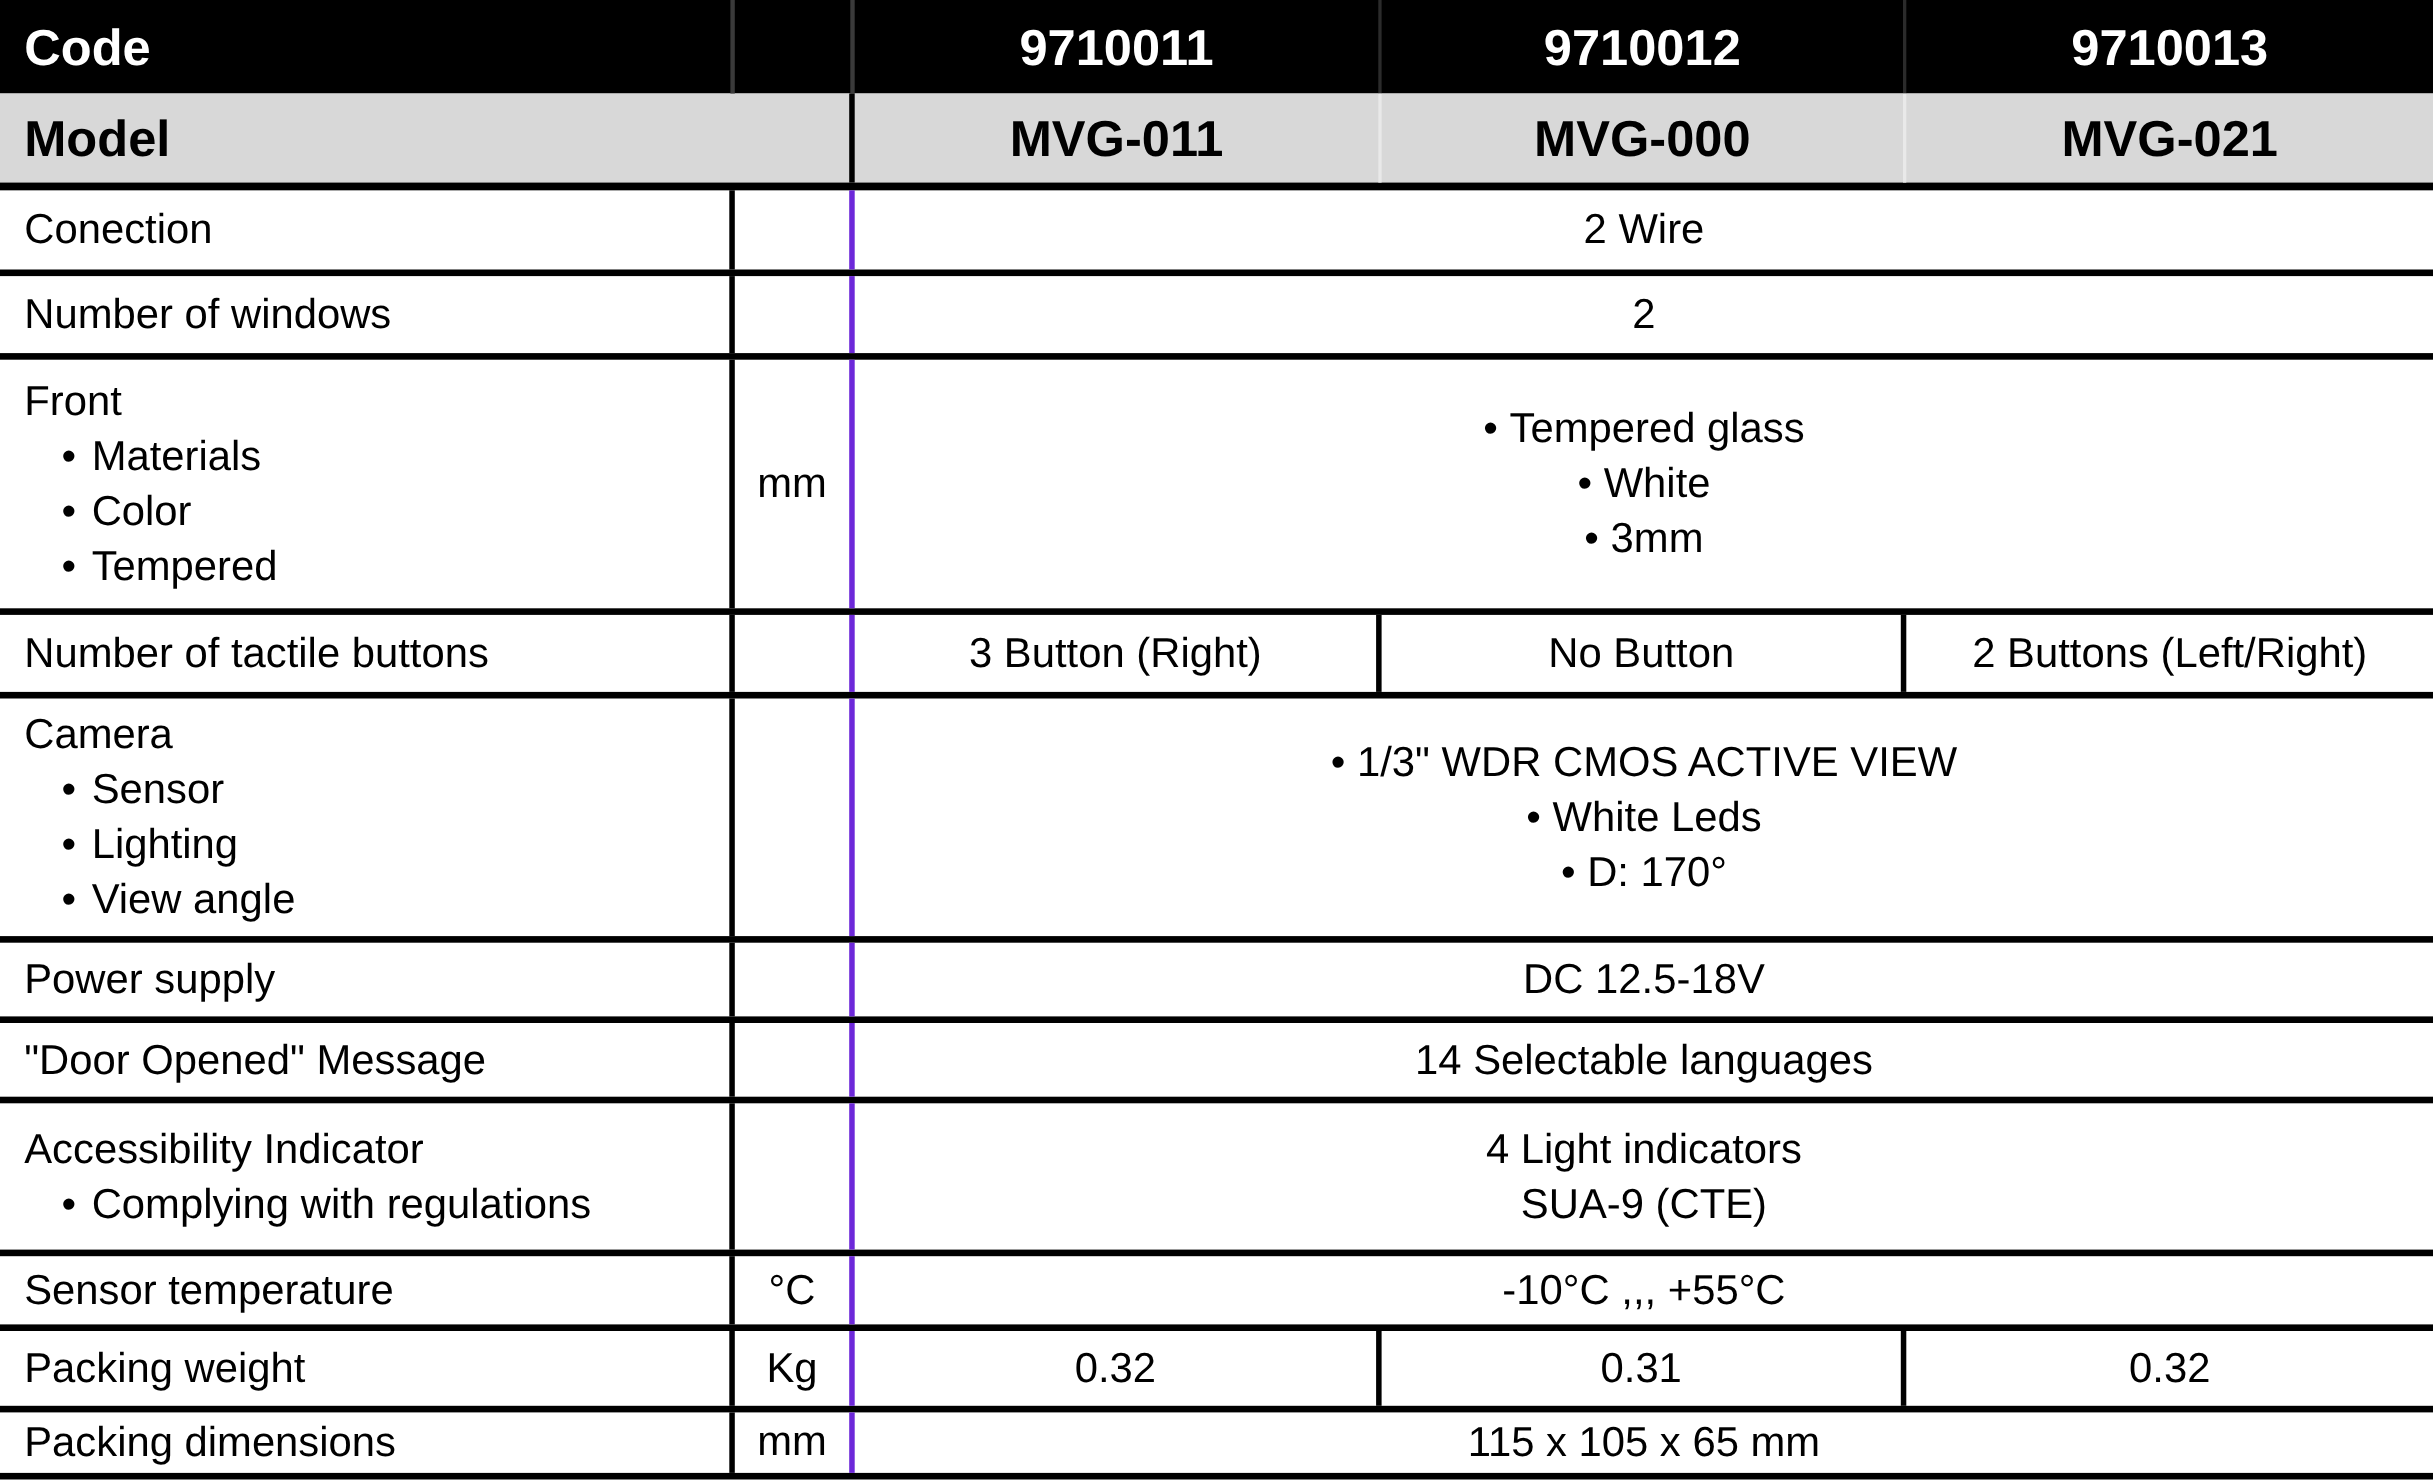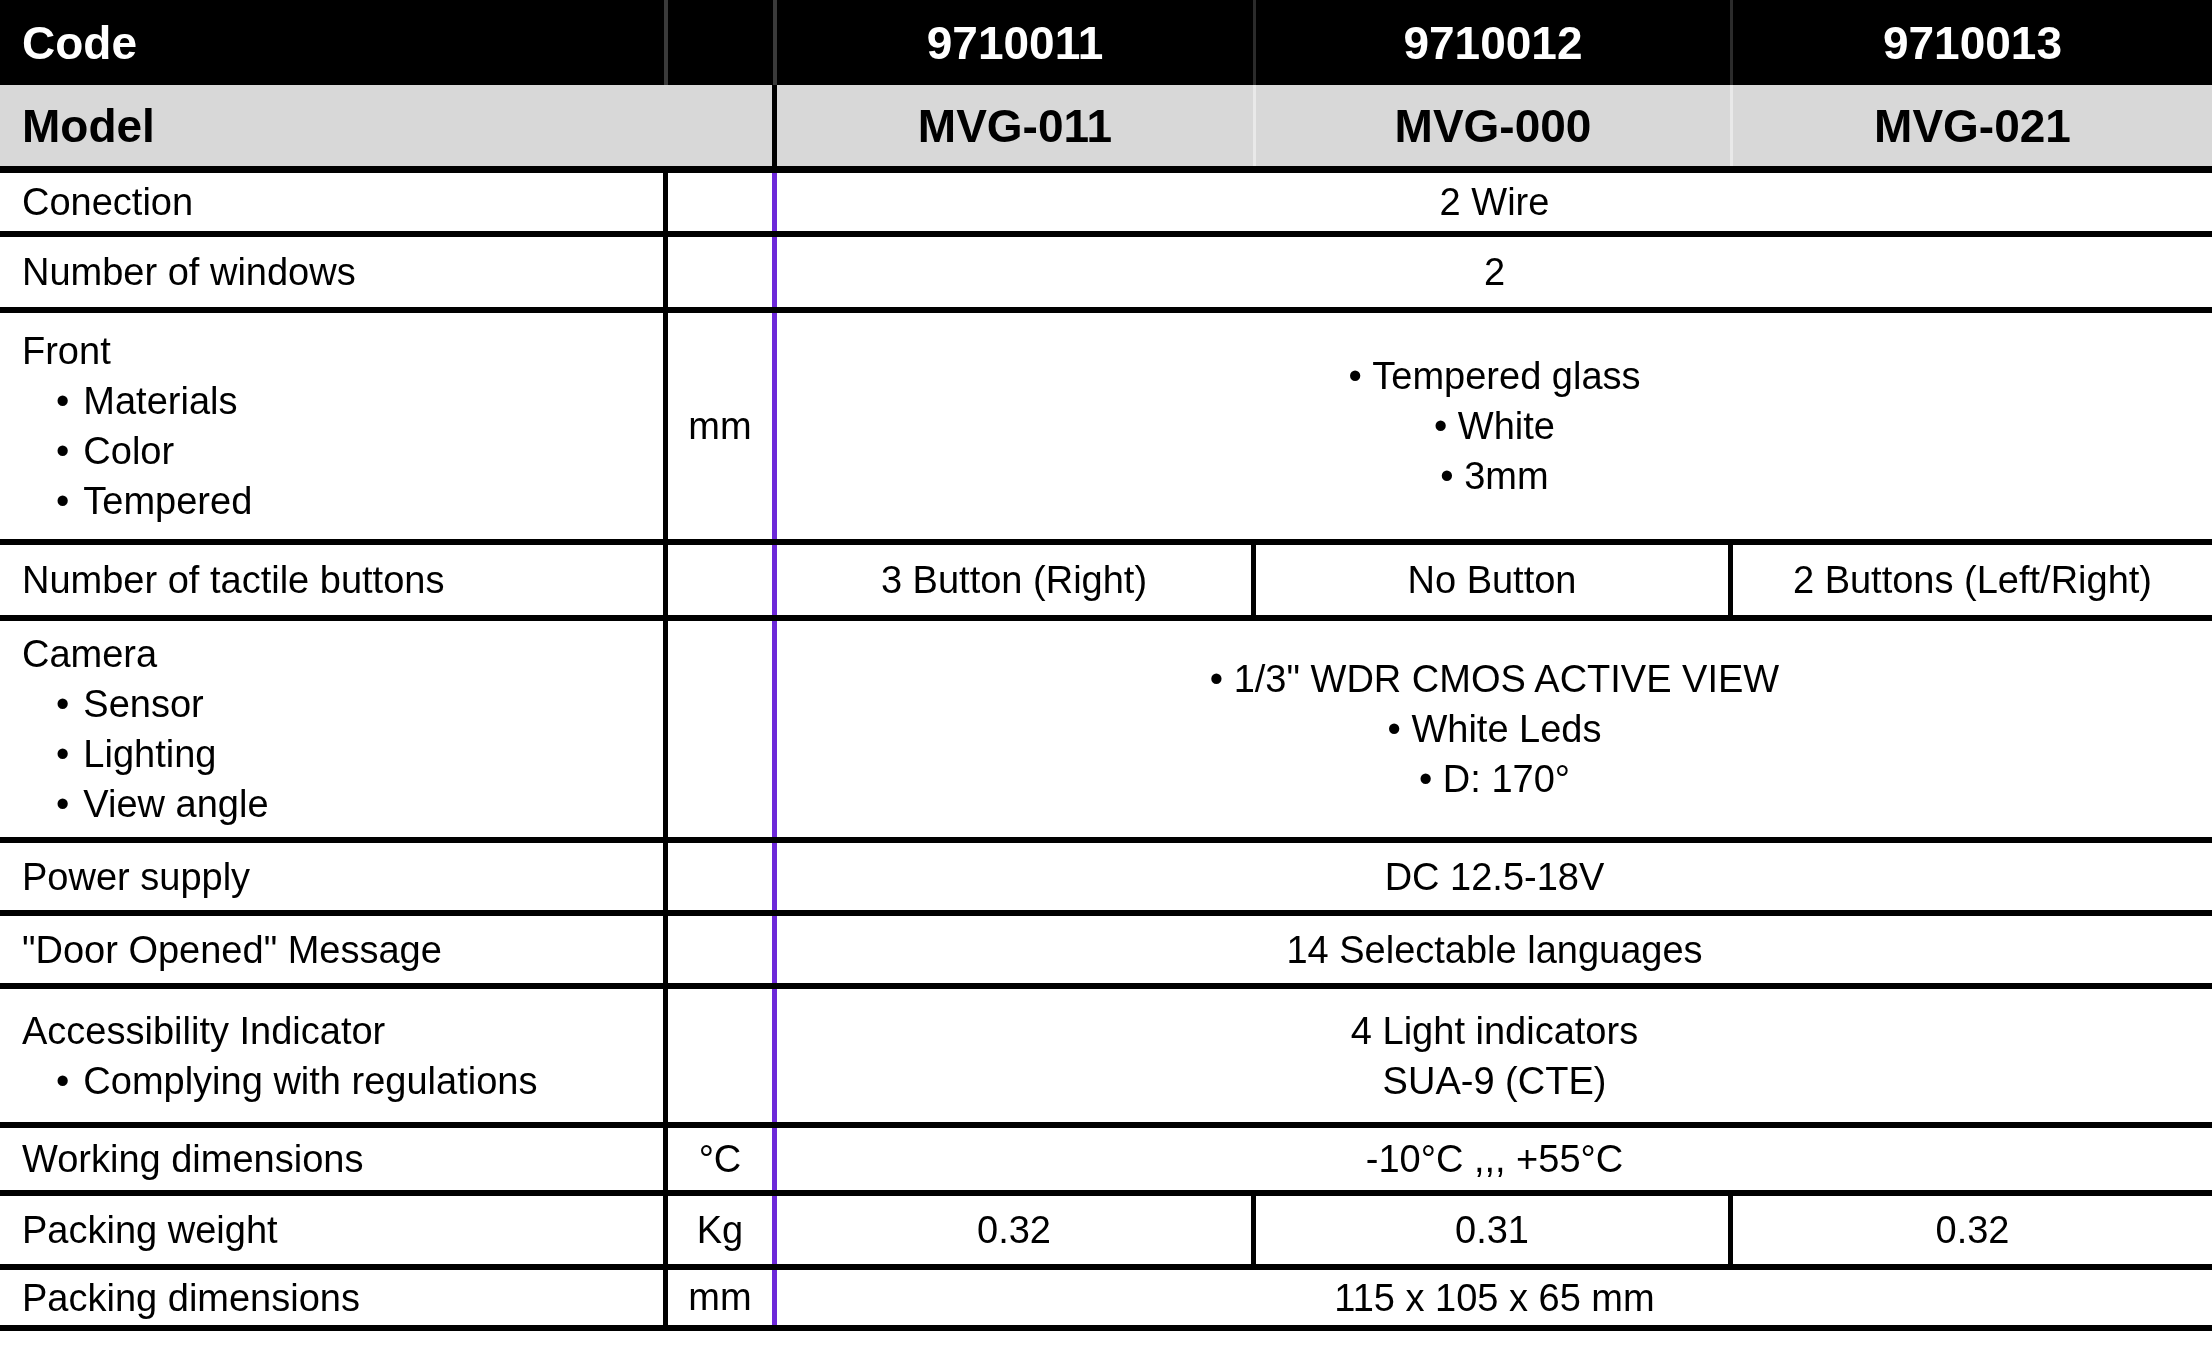--- a/index.html
+++ b/index.html
@@ -53,21 +53,21 @@
   .vc2{box-sizing:border-box;width:477px;flex:none;border-right:5px solid #000;
        display:flex;align-items:center;justify-content:center;font-size:38px;text-align:center;}
   .vc3{flex:1;display:flex;align-items:center;justify-content:center;font-size:38px;text-align:center;}
 
   
   .lb{padding-left:34px;}
   .lb::before{content:"\2022";margin-right:14px;}
   .vb::before{content:"\2022\00A0";}
 
   
-  .r-conection{height:64px;}
+  .r-conection{height:78px;}
   .r-windows{height:76px;}
   .r-front{height:232px;}
   .r-tactile{height:76px;}
   .r-camera{height:222px;}
   .r-power{height:73px;}
   .r-door{height:73px;}
   .r-access{height:139px;}
   .r-working{height:68px;}
   .r-weight{height:74px;}
   .r-dims{height:61px;}
@@ -203,21 +203,21 @@
     </div>
     <div class="unit"></div>
     <div class="val">
       <div>4 Light indicators</div>
       <div>SUA-9 (CTE)</div>
     </div>
   </div>
 
   <div class="row r-working">
     <div class="lab">
-      <span>Working dimensions</span>
+      <span>Sensor temperature</span>
     </div>
     <div class="unit">
       <span>°C</span>
     </div>
     <div class="val">
       <span>-10°C ,,, +55°C</span>
     </div>
   </div>
 
   <div class="row r-weight">

